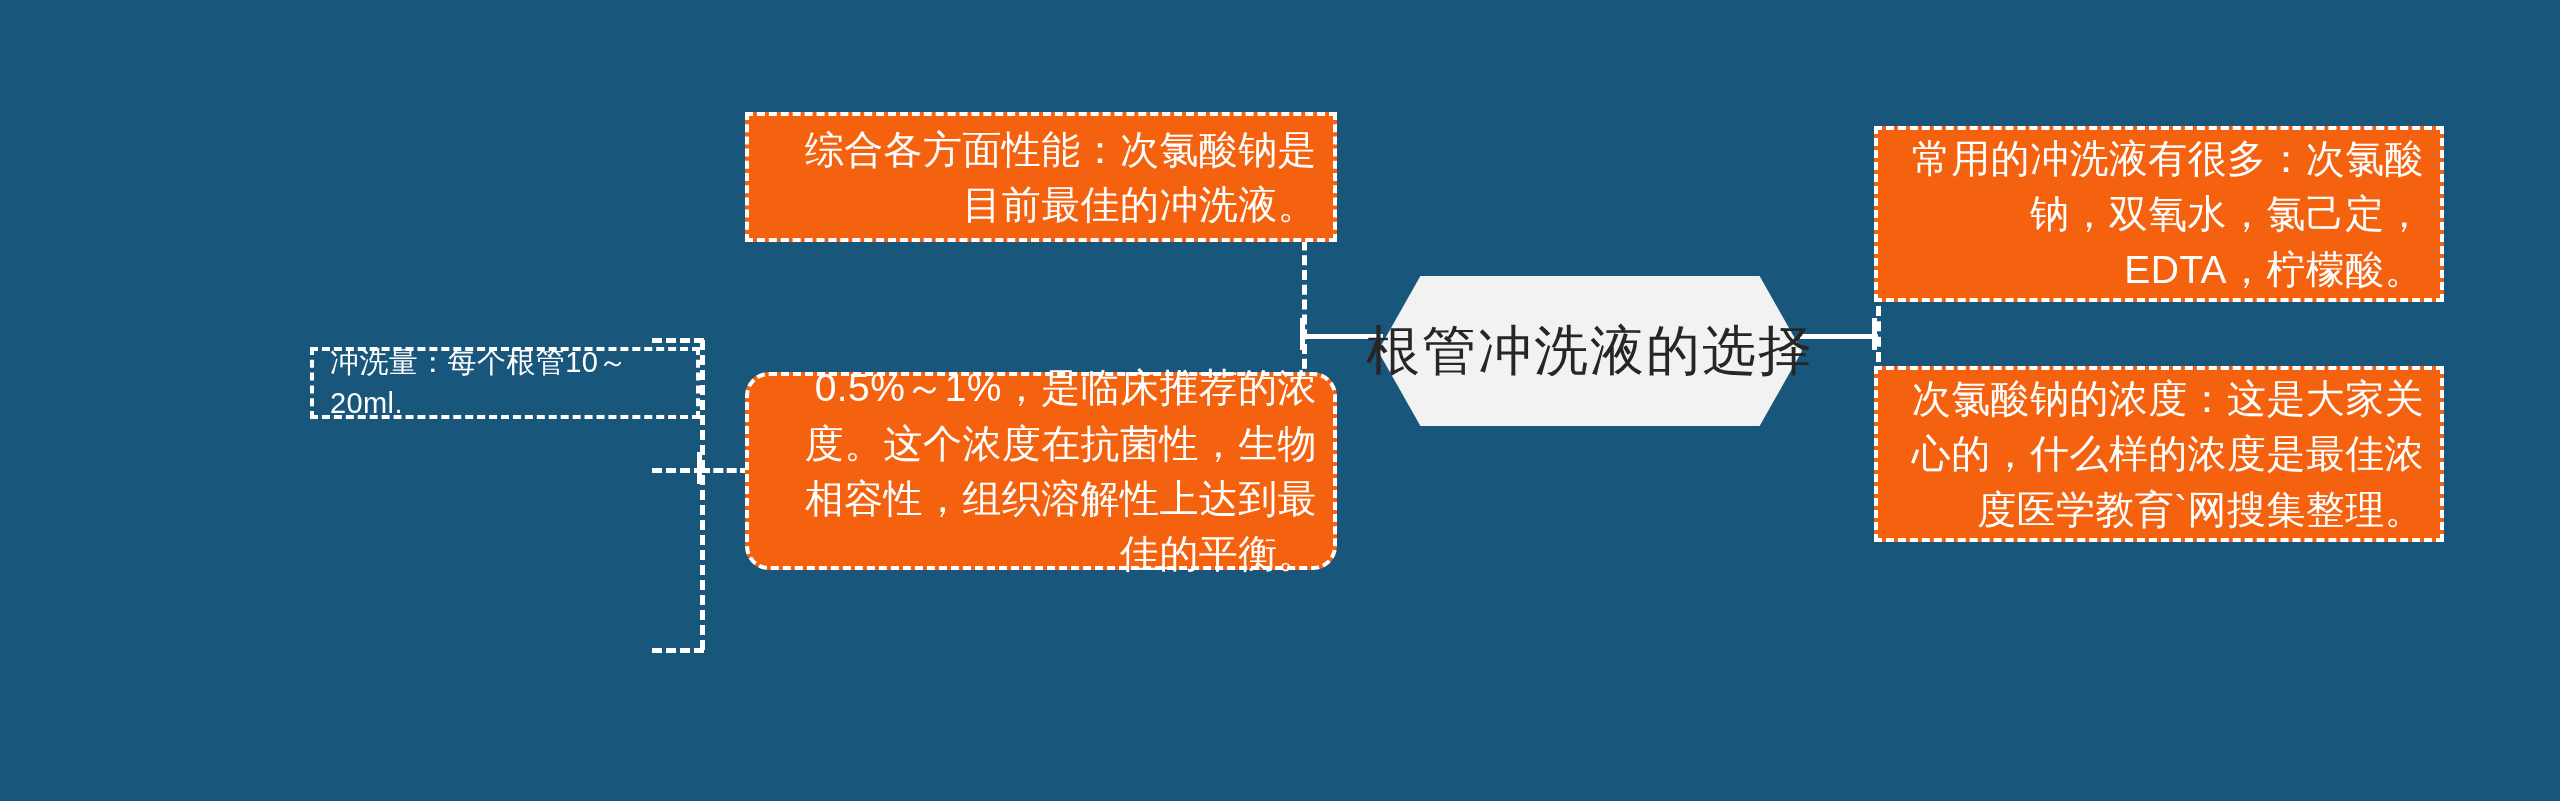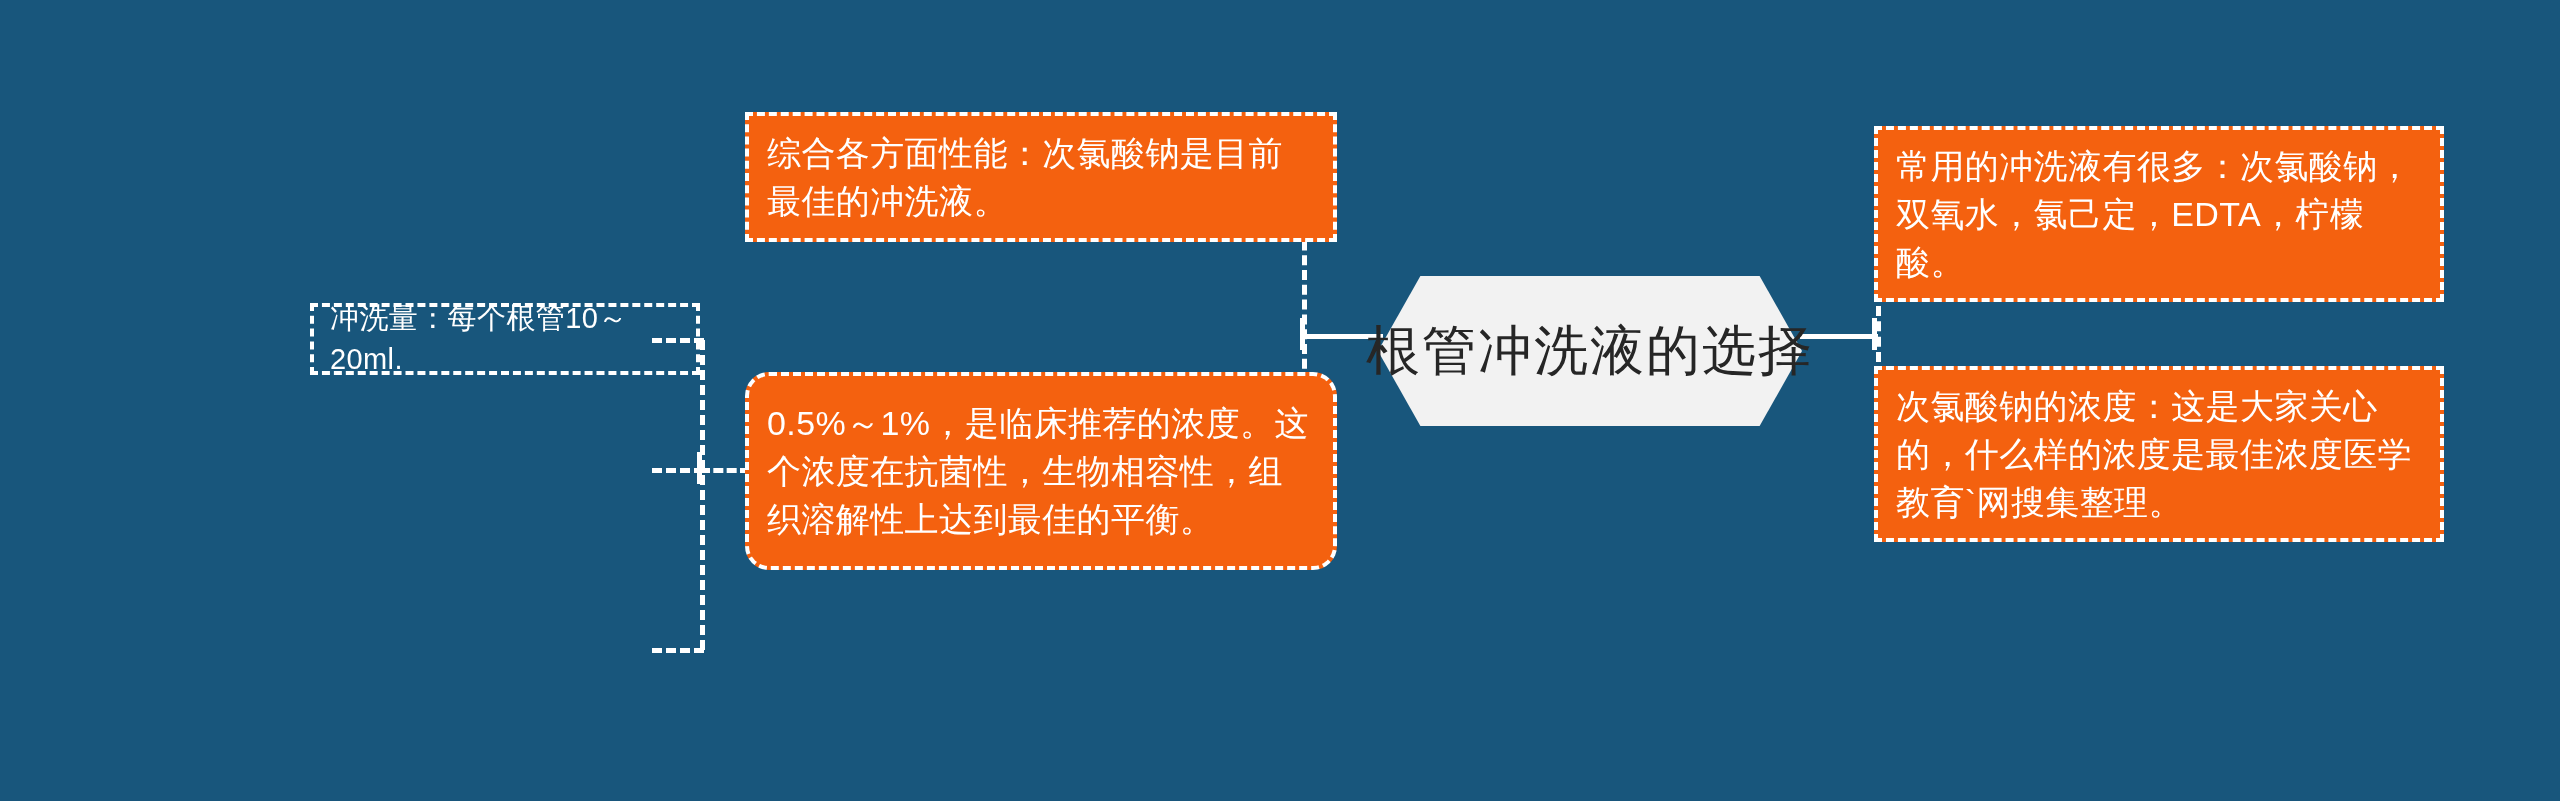--- a/index.html
+++ b/index.html
@@ -29,27 +29,29 @@
     display:block;
     width:100%;
     line-height:1.42;
     letter-spacing:0.4px;
   }
 
   .node.orange{
     background:#f4610f;
     border:4px dashed #ffffff;
     padding:10px 16px 10px 18px;
-    font-size:34px;
+    font-size:39px;
+    text-align:right;
   }
   .node.ghost{
     background:transparent;
     border:4px dashed #ffffff;
     padding:8px 14px 8px 16px;
     font-size:29px;
+    margin-top:44px;
   }
 
   
   .center-node{
     position:absolute;
     display:flex;
     align-items:center;
     justify-content:center;
   }
   .center-node .hexbg{

